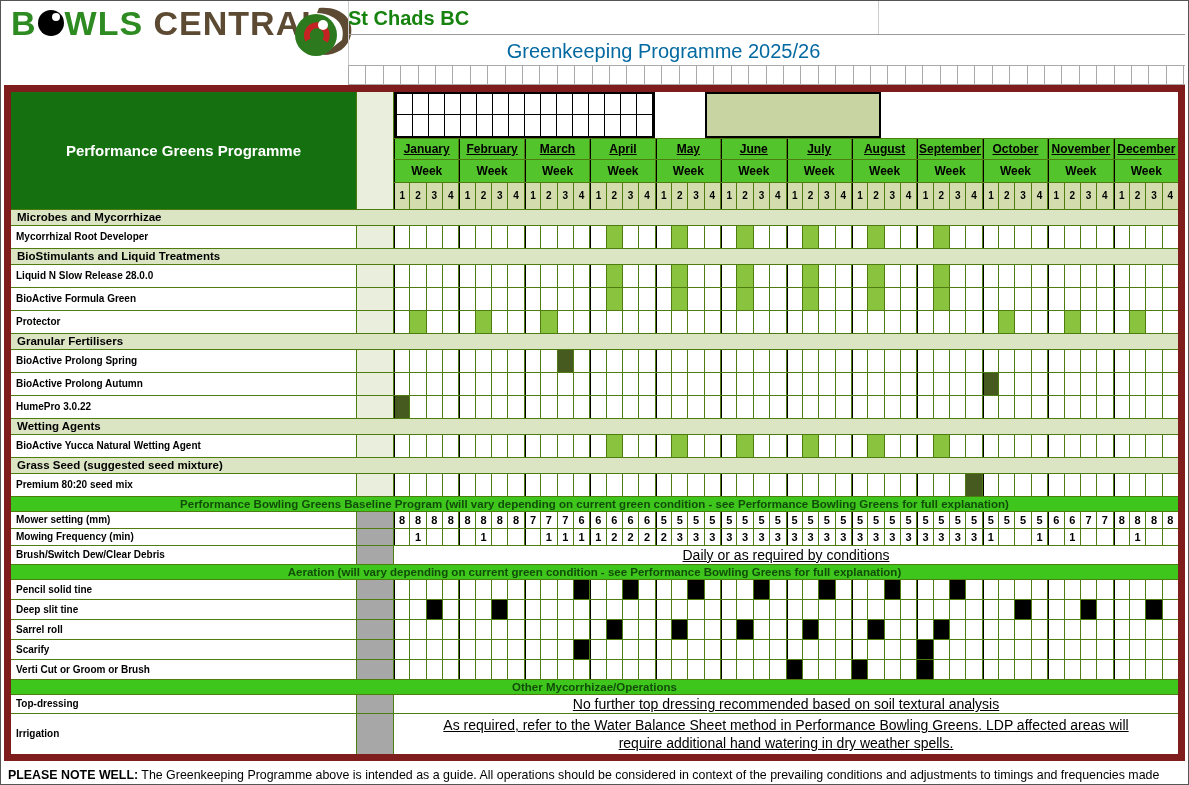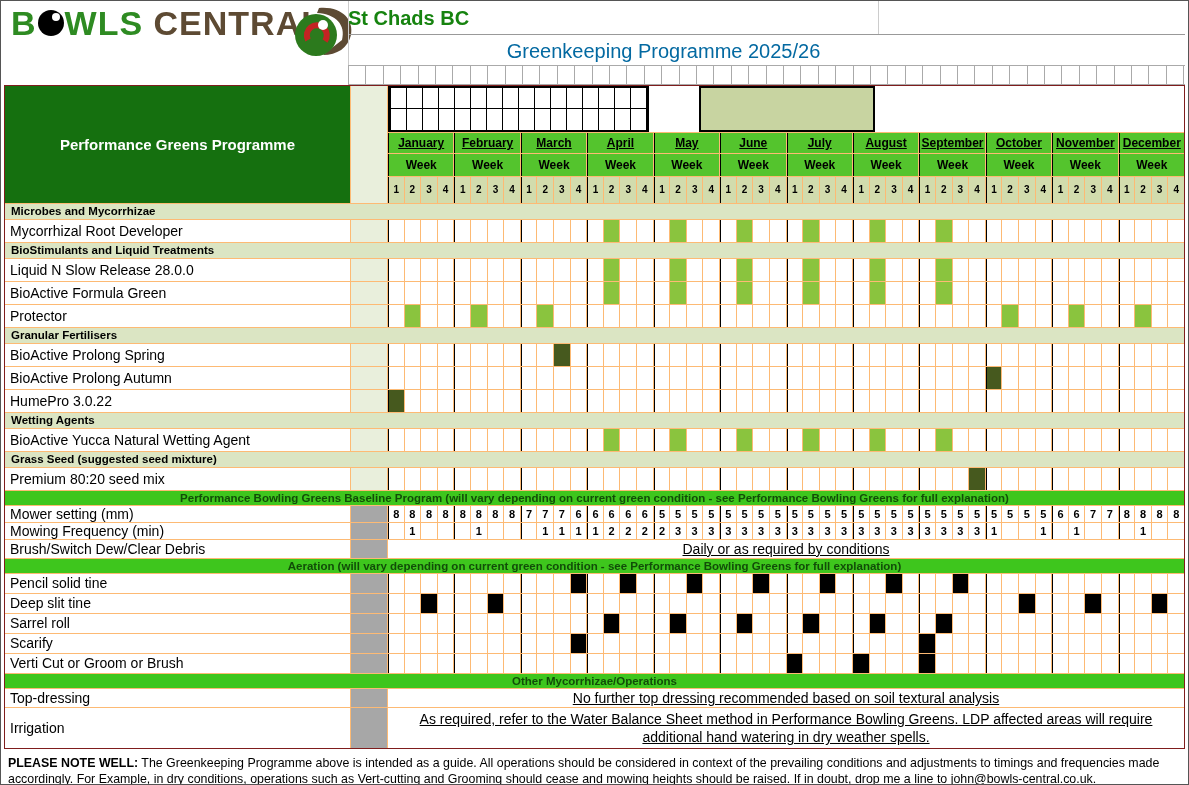--- a/index.html
+++ b/index.html
@@ -21,21 +21,21 @@
   .gtitle{position:absolute;top:36px;left:347px;width:535px;height:28px;line-height:28px;text-align:center;
         font-weight:normal;font-size:20px;color:#0369a1;margin-left:48px;}
   .vline1{position:absolute;left:347px;top:0;height:64px;width:1px;background:#ccc;}
   .vline2{position:absolute;left:877px;top:0;height:33px;width:1px;background:#ccc;}
   .topstrip{position:absolute;top:64px;left:347px;right:3px;height:18px;
         border-top:1px solid #aaa;border-bottom:1px solid #aaa;
         background:repeating-linear-gradient(90deg,#aaa 0 1px,transparent 1px 17.4px);}
   
   .main{position:absolute;top:84px;left:3px;right:3px;}
   .sheet{display:grid;grid-template-columns:345px 36px repeat(48,1fr);gap:1px;
-         background:#fdba74;border:1px solid #7f1d1d;}
+         background:#4d7c0f;border:7px solid #7f1d1d;}
   .sheet>div{background:#fff;box-sizing:border-box;overflow:hidden;}
   .corner{grid-row:1/span 4;grid-column:1;background:#15700f !important;color:#fff;font-weight:bold;
           font-size:15px;display:flex;align-items:center;justify-content:center;text-align:center;}
   .nhead{grid-row:1/span 4;grid-column:2;background:#e9efdc !important;}
   .deco{grid-column:3/span 48;height:46px;position:relative;
         background-image:linear-gradient(#bbb,#bbb),repeating-linear-gradient(90deg,#bbb 0 1px,transparent 1px 16.65px);
         background-size:100% 1px,auto;background-position:0 23px,0 0;background-repeat:no-repeat,repeat;}
   .deco .block{position:absolute;left:0;top:0;bottom:0;width:257px;border:2px solid #000;
         background-image:linear-gradient(#000,#000),repeating-linear-gradient(90deg,#000 0 1px,#fff 1px 16px);
         background-size:100% 1px,auto;background-position:0 20px,0 0;background-repeat:no-repeat,repeat;}
@@ -43,21 +43,21 @@
   .month{grid-column:span 4;background:#54c42d !important;font-weight:bold;font-size:12px;text-align:center;
          height:20px;line-height:20px;border-left:1px solid #000;text-decoration:underline;}
   .weeklbl{grid-column:span 4;background:#54c42d !important;font-weight:bold;font-size:12px;text-align:center;
          height:22px;line-height:22px;border-left:1px solid #000;}
   .wknum{background:#d2dcad !important;font-weight:bold;font-size:10px;text-align:center;height:26px;line-height:26px;}
   .mstart{border-left:1px solid #000;}
   .section{grid-column:1/span 50;background:#dbe5c3 !important;font-weight:bold;font-size:11.5px;
            padding-left:6px;height:15px;line-height:15px;}
   .greenbar{grid-column:1/span 50;background:#3ec61d !important;color:#114d08;font-weight:bold;
            font-size:11.5px;text-align:center;height:14px;line-height:14px;}
-  .rlabel{font-size:14px;padding-left:5px;white-space:nowrap;}
+  .rlabel{font-size:10px;padding-left:5px;white-space:nowrap;font-weight:bold;}
   .h22{height:22px;line-height:22px;} .h16{height:16px;line-height:16px;}
   .h18{height:18px;line-height:18px;} .h19{height:19px;line-height:19px;}
   .h40{height:40px;line-height:40px;}
   .npale{background:#e9efdc !important;}
   .ngray{background:#a7a7a7 !important;}
   .wcell{background:#fff;}
   .wcell.green{background:#8ac43e !important;}
   .wcell.dark{background:#46591e !important;}
   .wcell.black{background:#000 !important;}
   .val{display:flex;align-items:center;justify-content:center;font-weight:bold;font-size:11px;}

